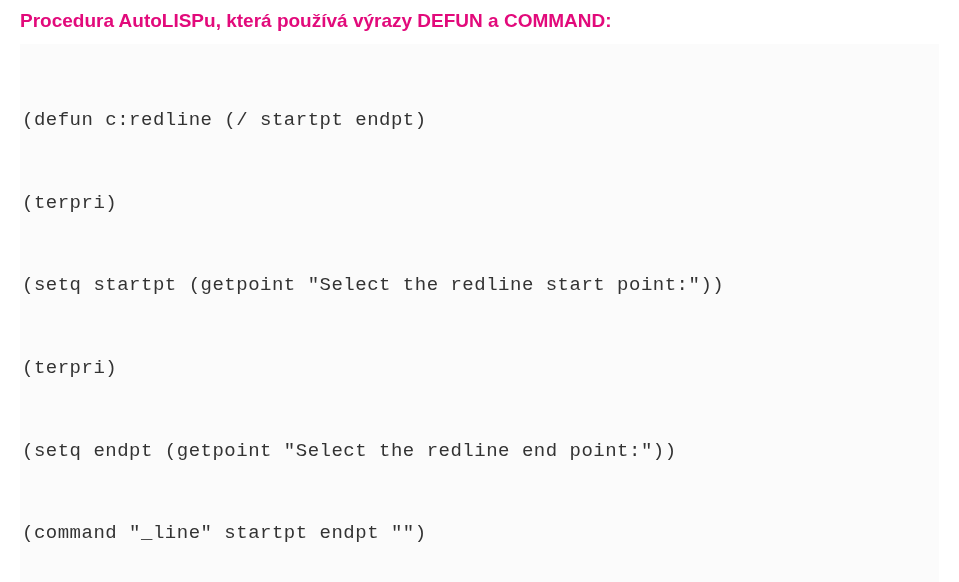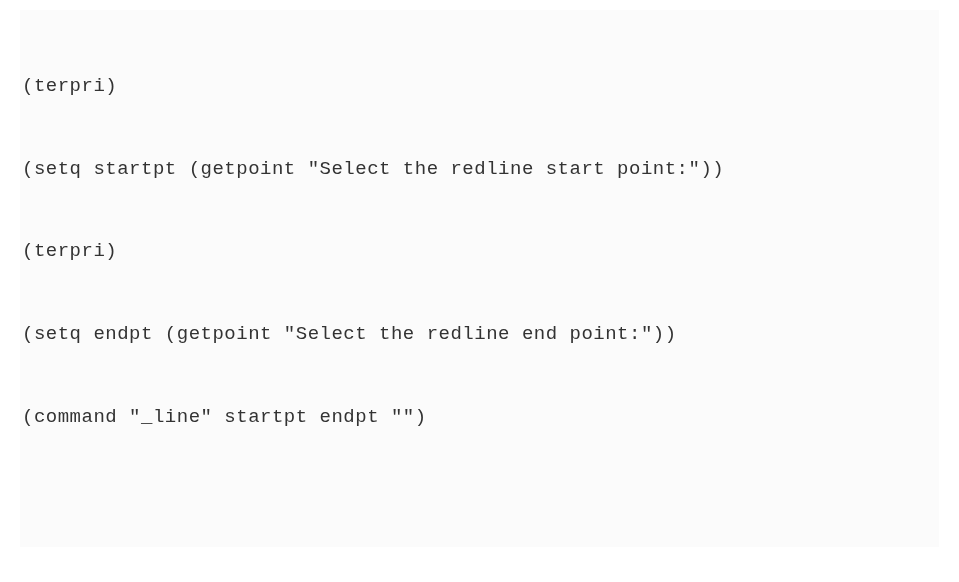--- a/index.html
+++ b/index.html
@@ -32,22 +32,24 @@
     margin-bottom: 22px;
     letter-spacing: 0.5px;
   }
   .code-line { display: block; }
 </style>
 </head>
 <body>
 
 <div class="page">
 
+  <div class="heading">Procedura AutoLISPu, která používá výrazy DEFUN a COMMAND:</div>
 
   <div class="code-block">
+    <span class="code-line">(defun c:redline (/ startpt endpt)</span>
     <span class="code-line">(terpri)</span>
     <span class="code-line">(setq startpt (getpoint "Select the redline start point:"))</span>
     <span class="code-line">(terpri)</span>
     <span class="code-line">(setq endpt (getpoint "Select the redline end point:"))</span>
     <span class="code-line">(command "_line" startpt endpt "")</span>
     
     
   </div>
 
 </div>

